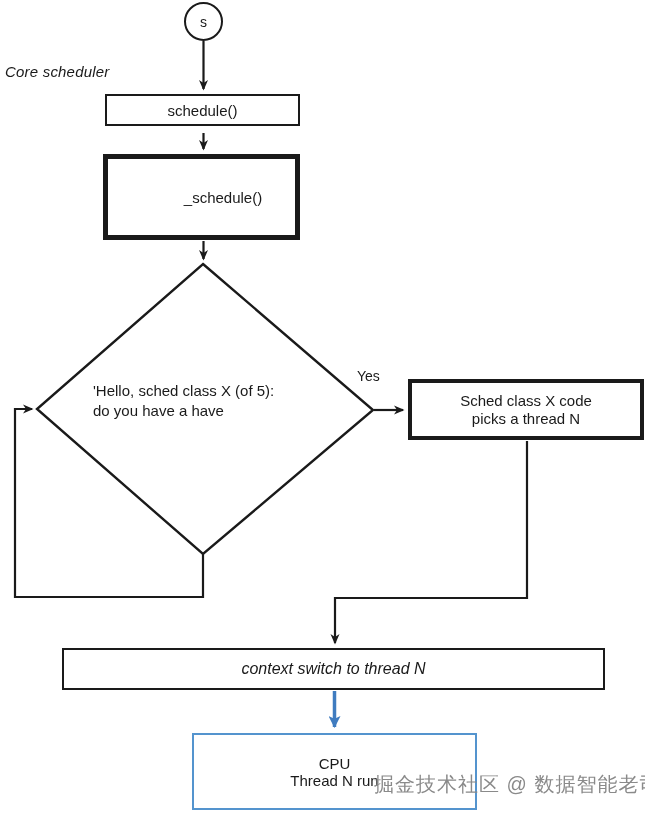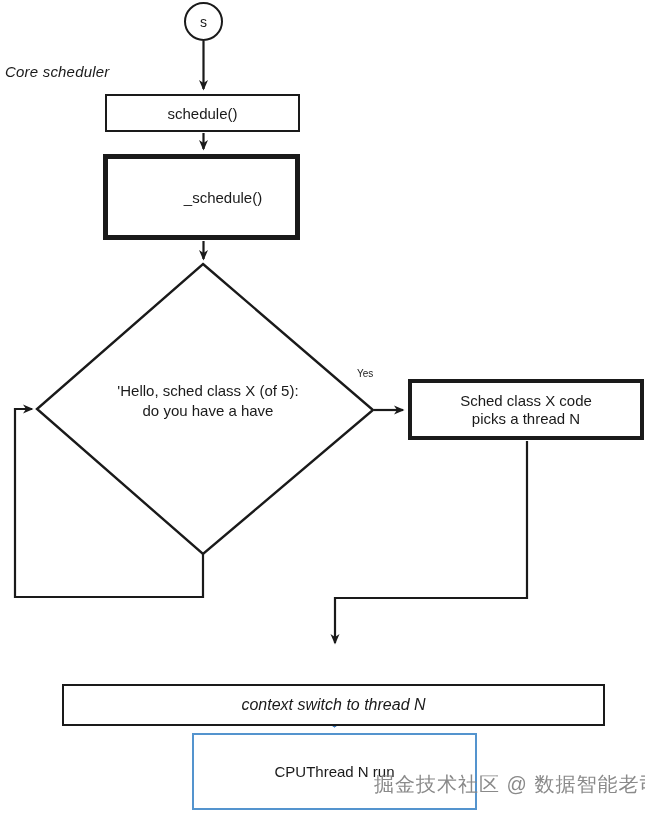--- a/index.html
+++ b/index.html
@@ -32,32 +32,32 @@
   .start-circle{
     left:184px;top:2px;width:39px;height:39px;
     border:2.2px solid var(--line);border-radius:50%;
     font-size:14px;
   }
   .section-label{
     position:absolute;left:5px;top:63px;
     font-size:15px;font-weight:normal;font-style:italic;
     letter-spacing:0.2px;
   }
-  .box-schedule{left:105px;top:94px;width:195px;height:38px;border:2px solid var(--line);font-size:15px;}
+  .box-schedule{left:105px;top:94px;width:195px;height:32px;border:2px solid var(--line);font-size:15px;}
   .box-uschedule{left:103px;top:154px;width:197px;height:86px;border:5px solid var(--line);font-size:15px;padding-left:43px;}
   .decision-text{
     position:absolute;left:93px;top:381px;width:230px;
-    text-align:center;font-size:15px;line-height:20px;
+    text-align:left;font-size:15px;line-height:20px;
     background:transparent;
   }
-  .yes-label{position:absolute;left:357px;top:368px;font-size:10px;}
+  .yes-label{position:absolute;left:357px;top:368px;font-size:14px;}
   .box-schedclass{left:408px;top:379px;width:236px;height:61px;border:4px solid var(--line);font-size:15px;line-height:18px;flex-direction:column;}
   .no-label{position:absolute;left:208px;top:556px;font-size:15px;line-height:17px;}
-  .box-context{left:62px;top:648px;width:543px;height:42px;border:2px solid var(--line);font-size:16px;font-style:italic;margin-top:36px;}
-  .box-cpu{left:192px;top:733px;width:285px;height:77px;border:2.5px solid var(--cpu-border);font-size:15px;line-height:17px;flex-direction:row;}
+  .box-context{left:62px;top:648px;width:543px;height:42px;border:2px solid var(--line);font-size:16px;font-style:italic;}
+  .box-cpu{left:192px;top:733px;width:285px;height:77px;border:2.5px solid var(--cpu-border);font-size:15px;line-height:17px;flex-direction:column;}
   .watermark{
     position:absolute;left:374px;top:771px;
     font-size:20px;color:var(--watermark);
     white-space:nowrap;letter-spacing:1px;
     z-index:5;
   }
 </style>
 </head>
 <body>
 

